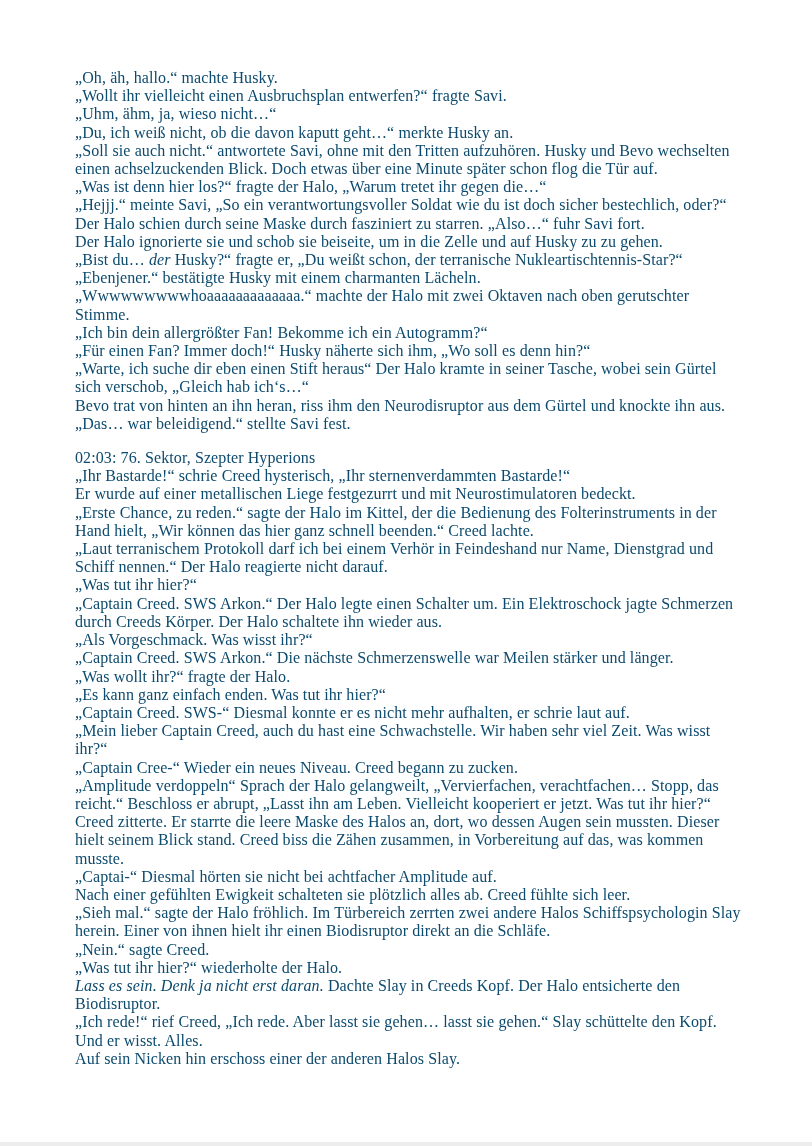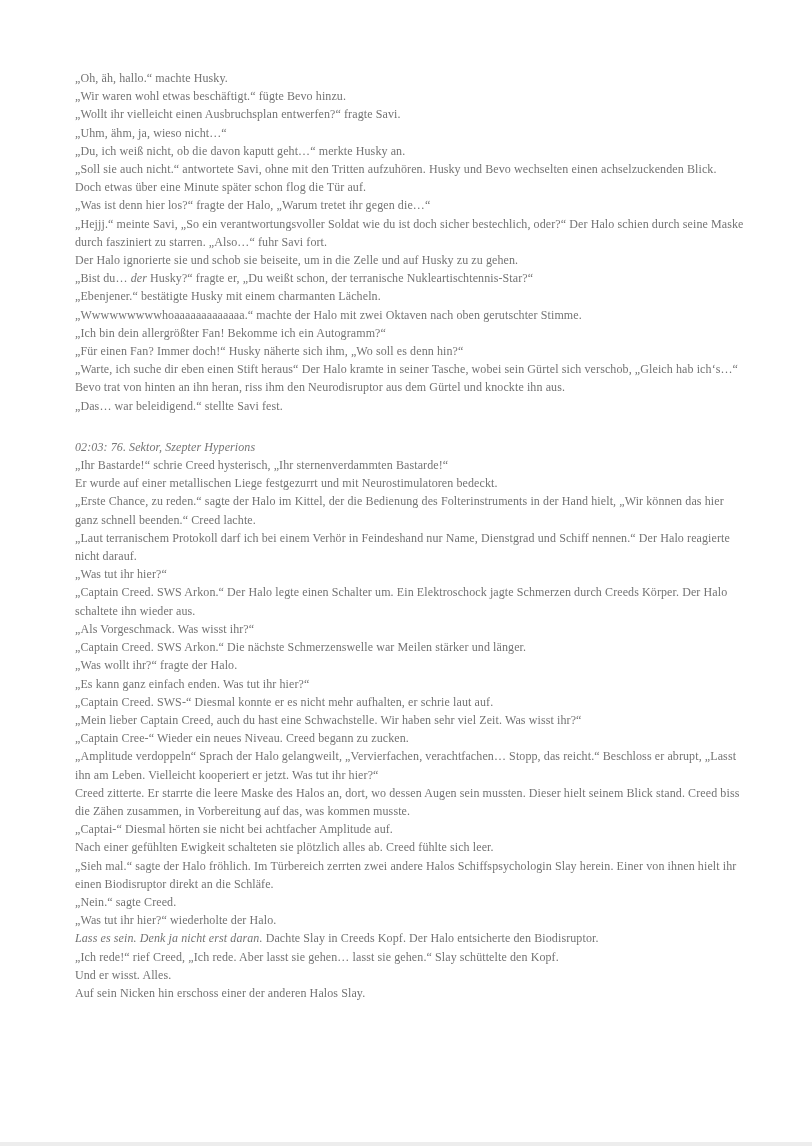--- a/index.html
+++ b/index.html
@@ -19,48 +19,46 @@
     height: 1146px;
     background: #ffffff;
     padding: 69px 66px 0 75px;
   }
   .text-content {
     width: 671px;
   }
   p.line {
     margin: 0;
     font-family: "Liberation Serif", "DejaVu Serif", serif;
-    font-size: 12px;
+    font-size: 16px;
     line-height: 18.2px;
-    color: #737373;
+    color: #0c4a6e;
     letter-spacing: 0.1px;
   }
   p.line.space-before {
-    margin-top: 23px;
-    font-style: italic;
+    margin-top: 16px;
   }
   p.line em {
     font-style: italic;
   }
   .bottom-edge {
     position: absolute;
     left: 0;
     bottom: 0;
     width: 812px;
     height: 4px;
     background: #ededed;
   }
 </style>
 </head>
 <body>
 
 <div class="page">
   <div class="text-content">
       <p class="line"><span>„Oh, äh, hallo.“ machte Husky.</span></p>
-      <p class="line"><span>„Wir waren wohl etwas beschäftigt.“ fügte Bevo hinzu.</span></p>
       <p class="line"><span>„Wollt ihr vielleicht einen Ausbruchsplan entwerfen?“ fragte Savi.</span></p>
       <p class="line"><span>„Uhm, ähm, ja, wieso nicht…“</span></p>
       <p class="line"><span>„Du, ich weiß nicht, ob die davon kaputt geht…“ merkte Husky an.</span></p>
       <p class="line"><span>„Soll sie auch nicht.“ antwortete Savi, ohne mit den Tritten aufzuhören. Husky und Bevo wechselten einen achselzuckenden Blick. Doch etwas über eine Minute später schon flog die Tür auf.</span></p>
       <p class="line"><span>„Was ist denn hier los?“ fragte der Halo, „Warum tretet ihr gegen die…“</span></p>
       <p class="line"><span>„Hejjj.“ meinte Savi, „So ein verantwortungsvoller Soldat wie du ist doch sicher bestechlich, oder?“ Der Halo schien durch seine Maske durch fasziniert zu starren. „Also…“ fuhr Savi fort.</span></p>
       <p class="line"><span>Der Halo ignorierte sie und schob sie beiseite, um in die Zelle und auf Husky zu zu gehen.</span></p>
       <p class="line"><span>„Bist du… </span><em>der</em><span> Husky?“ fragte er, „Du weißt schon, der terranische Nukleartischtennis-Star?“</span></p>
       <p class="line"><span>„Ebenjener.“ bestätigte Husky mit einem charmanten Lächeln.</span></p>
       <p class="line"><span>„Wwwwwwwwwhoaaaaaaaaaaaaa.“ machte der Halo mit zwei Oktaven nach oben gerutschter Stimme.</span></p>

